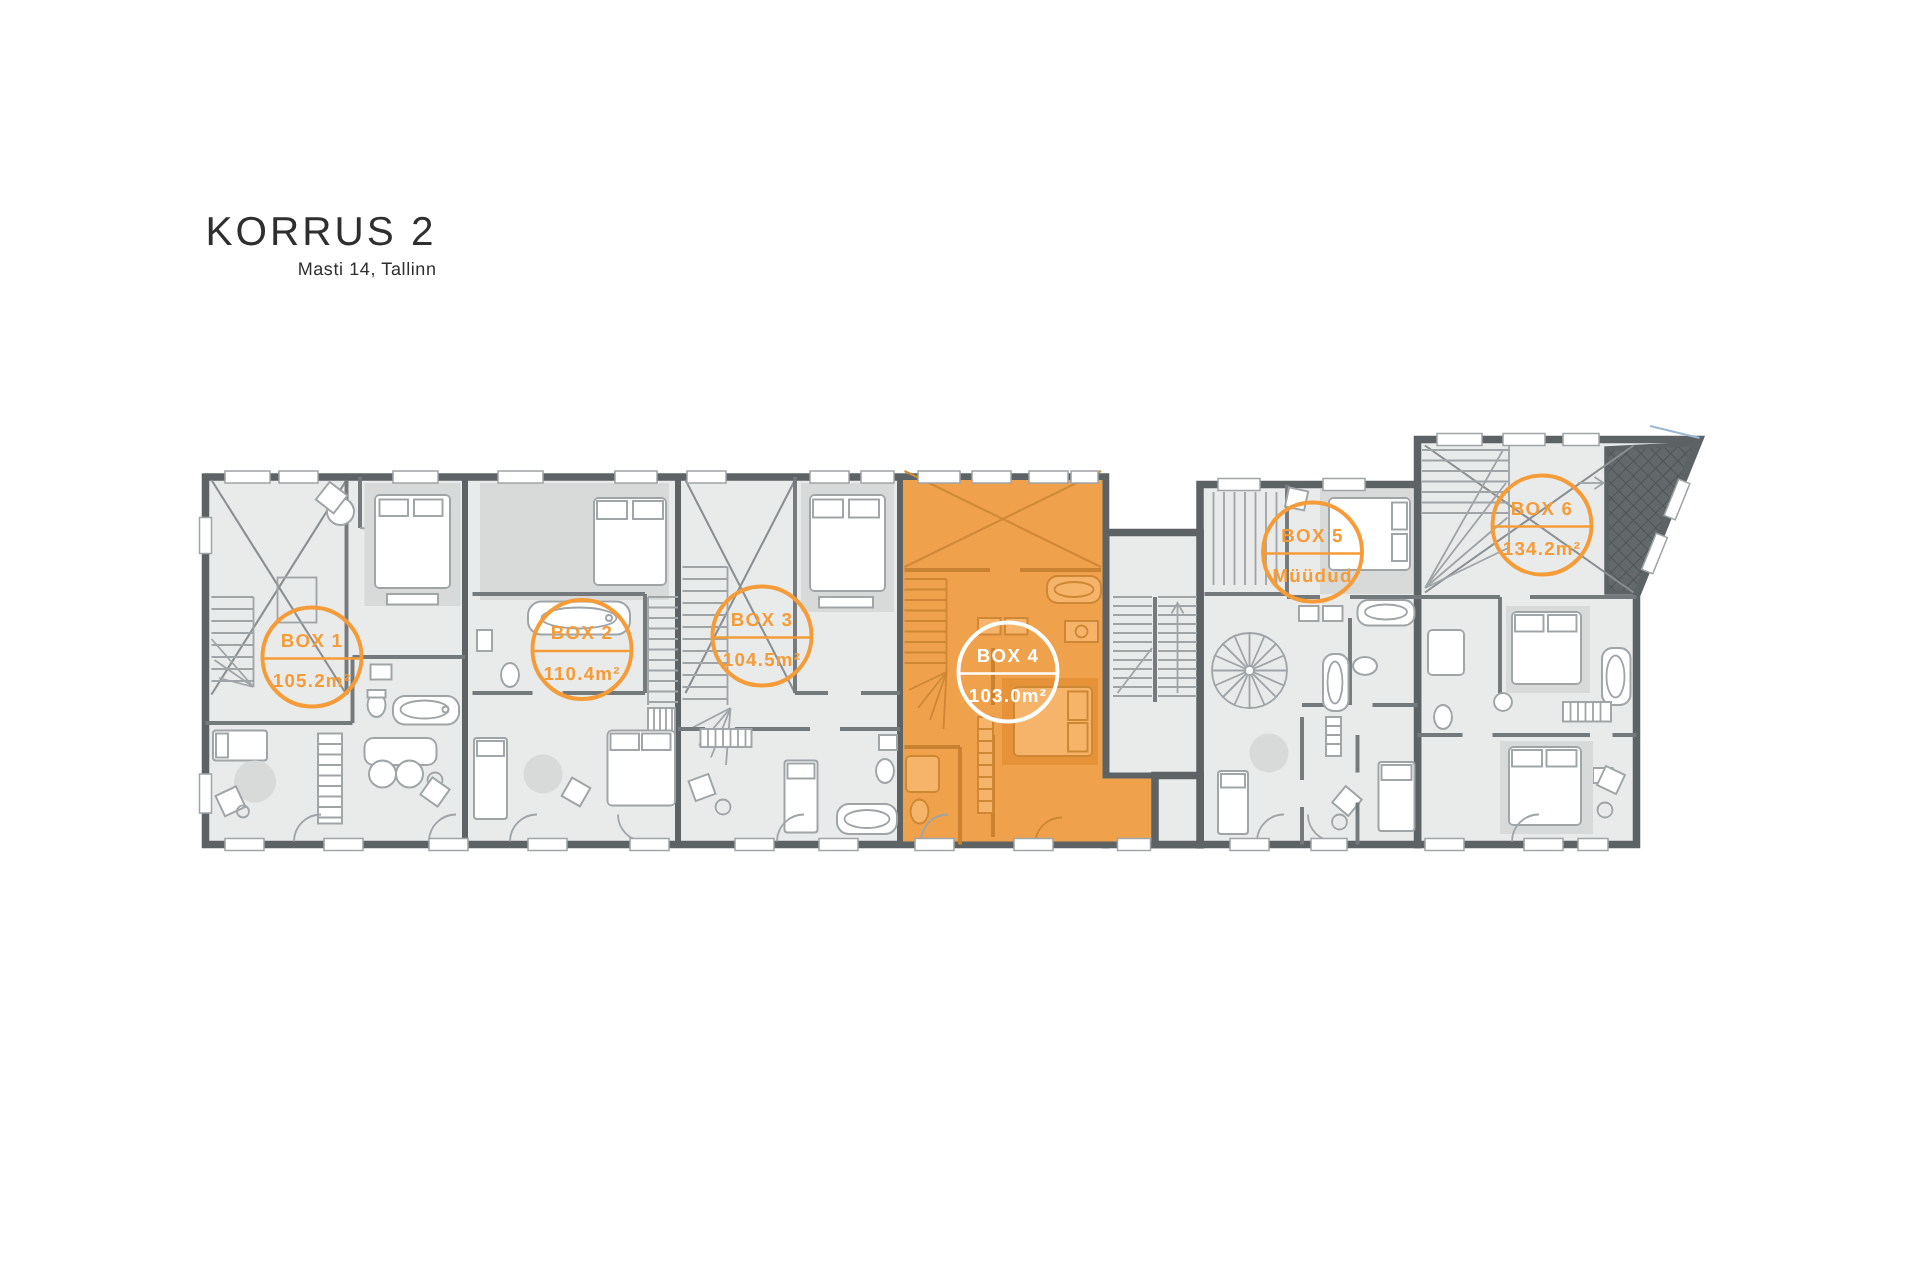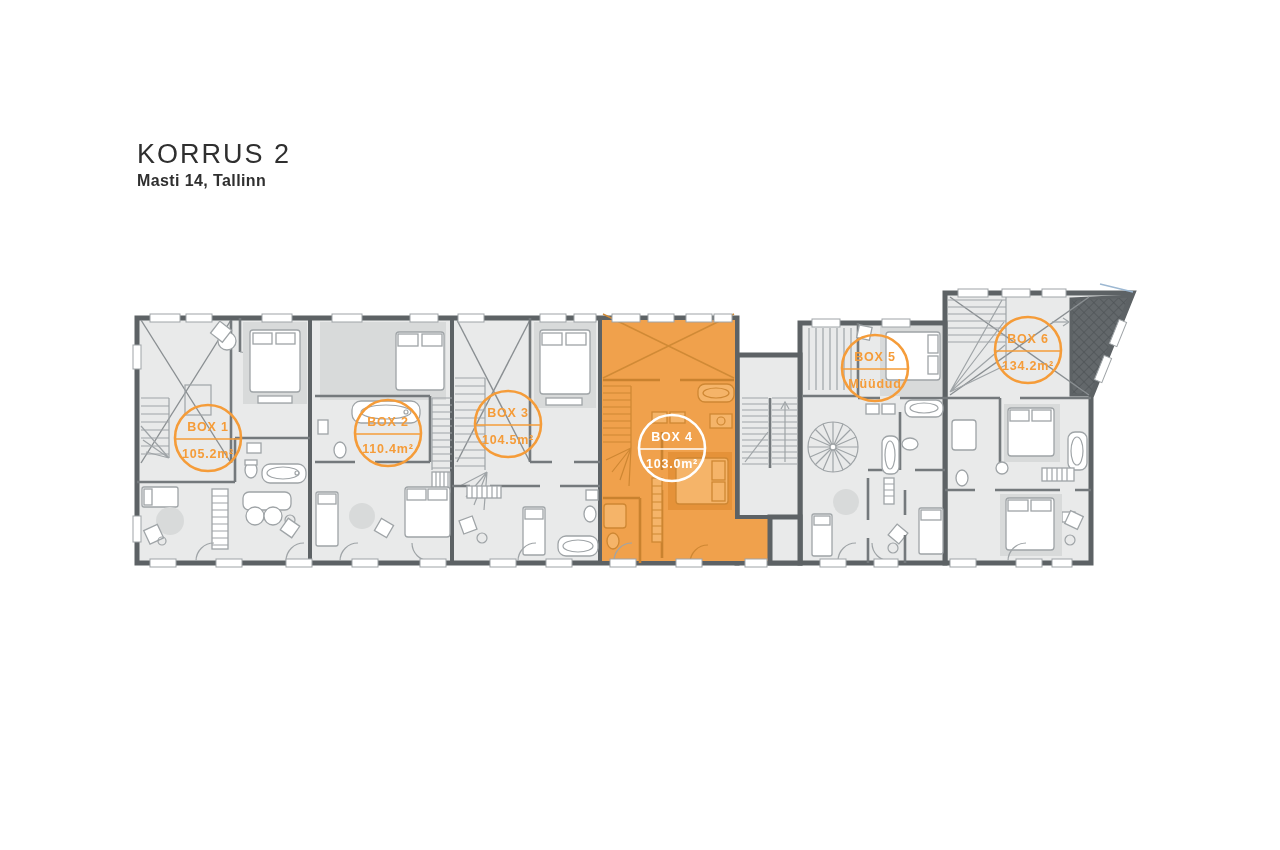--- a/index.html
+++ b/index.html
@@ -1,19 +1,19 @@
 <!DOCTYPE html>
 <html><head>
 <meta charset="utf-8">
 <style>
   html,body{margin:0;padding:0;background:#ffffff;}
   body{width:1280px;height:850px;position:relative;font-family:"Liberation Sans",sans-serif;overflow:hidden;}
-  .plan-header{position:absolute;left:137px;top:140px;color:#2f2f2f;}
+  .plan-header{position:absolute;left:137px;top:140px;color:#2f2f2f;text-align:right;}
   .plan-title{font-size:27px;font-weight:500;letter-spacing:2px;line-height:1.05;}
-  .plan-subtitle{font-size:16px;font-weight:700;letter-spacing:.4px;margin-top:4px;}
+  .plan-subtitle{font-size:12px;font-weight:400;letter-spacing:.4px;margin-top:4px;}
   svg{position:absolute;left:0;top:0;}
   .outer{fill:#E9EAEA;stroke:#5D6265;stroke-width:5;stroke-linejoin:miter;}
   .orange{fill:#F0A14C;stroke:#5D6265;stroke-width:4;}
   .wall{stroke:#5D6265;stroke-width:4;fill:none;}
   .iwall{stroke:#74797C;stroke-width:2.6;fill:none;}
   .iwall-o{stroke:#C9822F;stroke-width:2.6;fill:none;}
   .furn{stroke:#9FA4A7;stroke-width:1.3;fill:#FFFFFF;}
   .fline{stroke:#9FA4A7;stroke-width:1.2;fill:none;}
   .furn-o{stroke:#CE8733;stroke-width:1.3;fill:#F5B469;}
   .fline-o{stroke:#CE8733;stroke-width:1.2;fill:none;}

